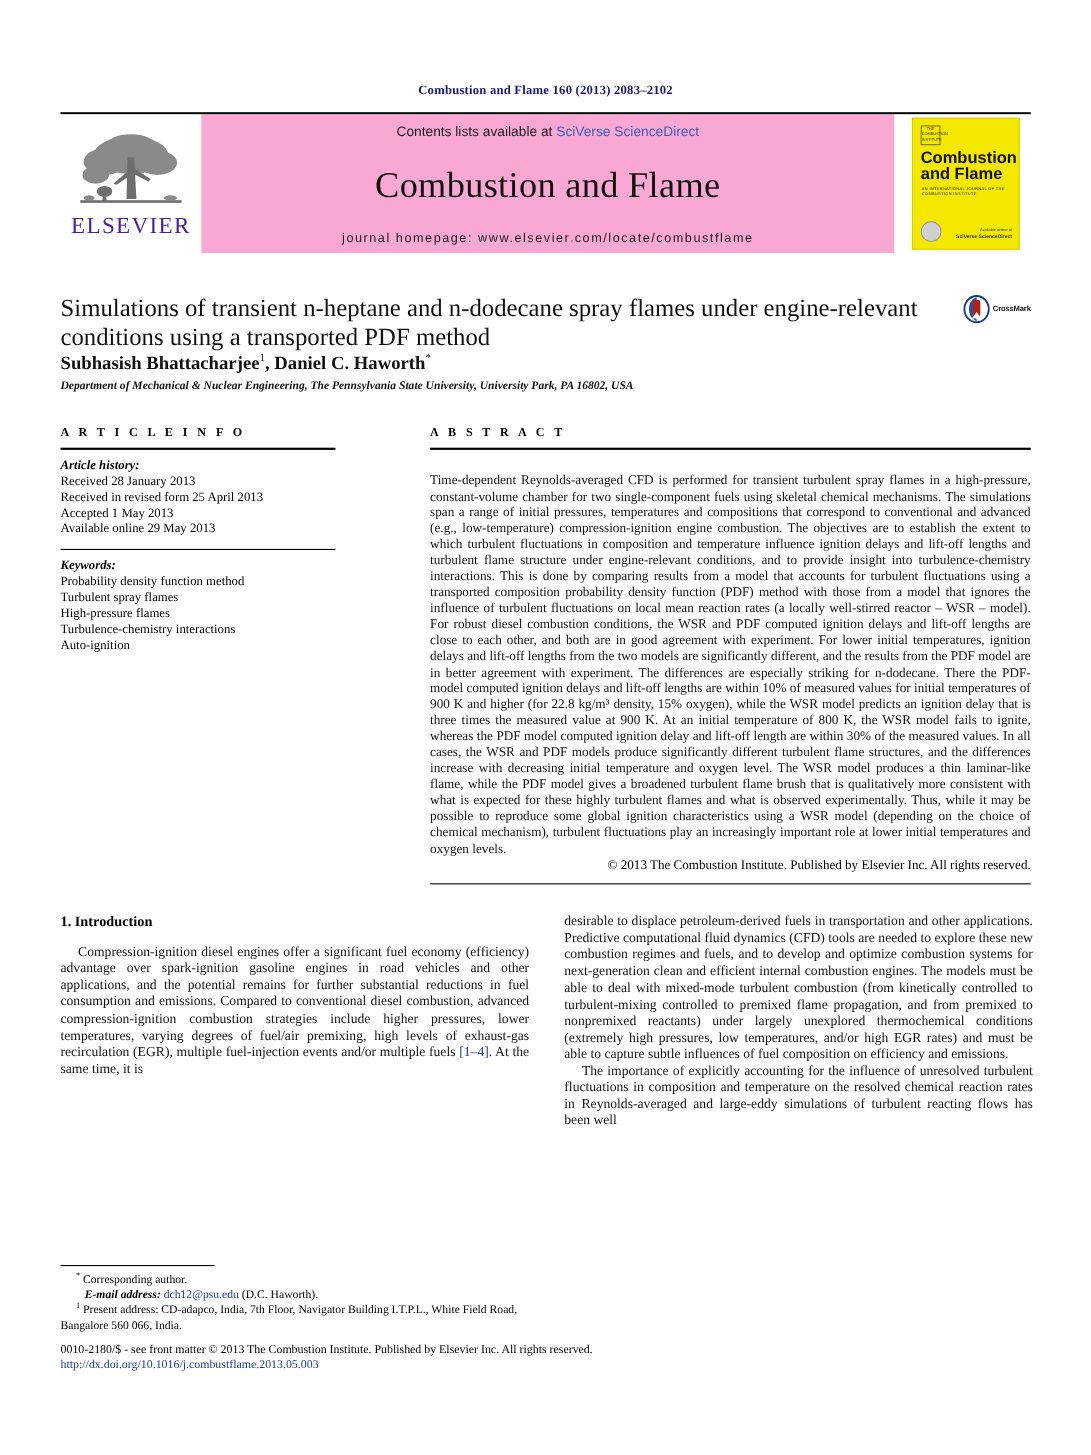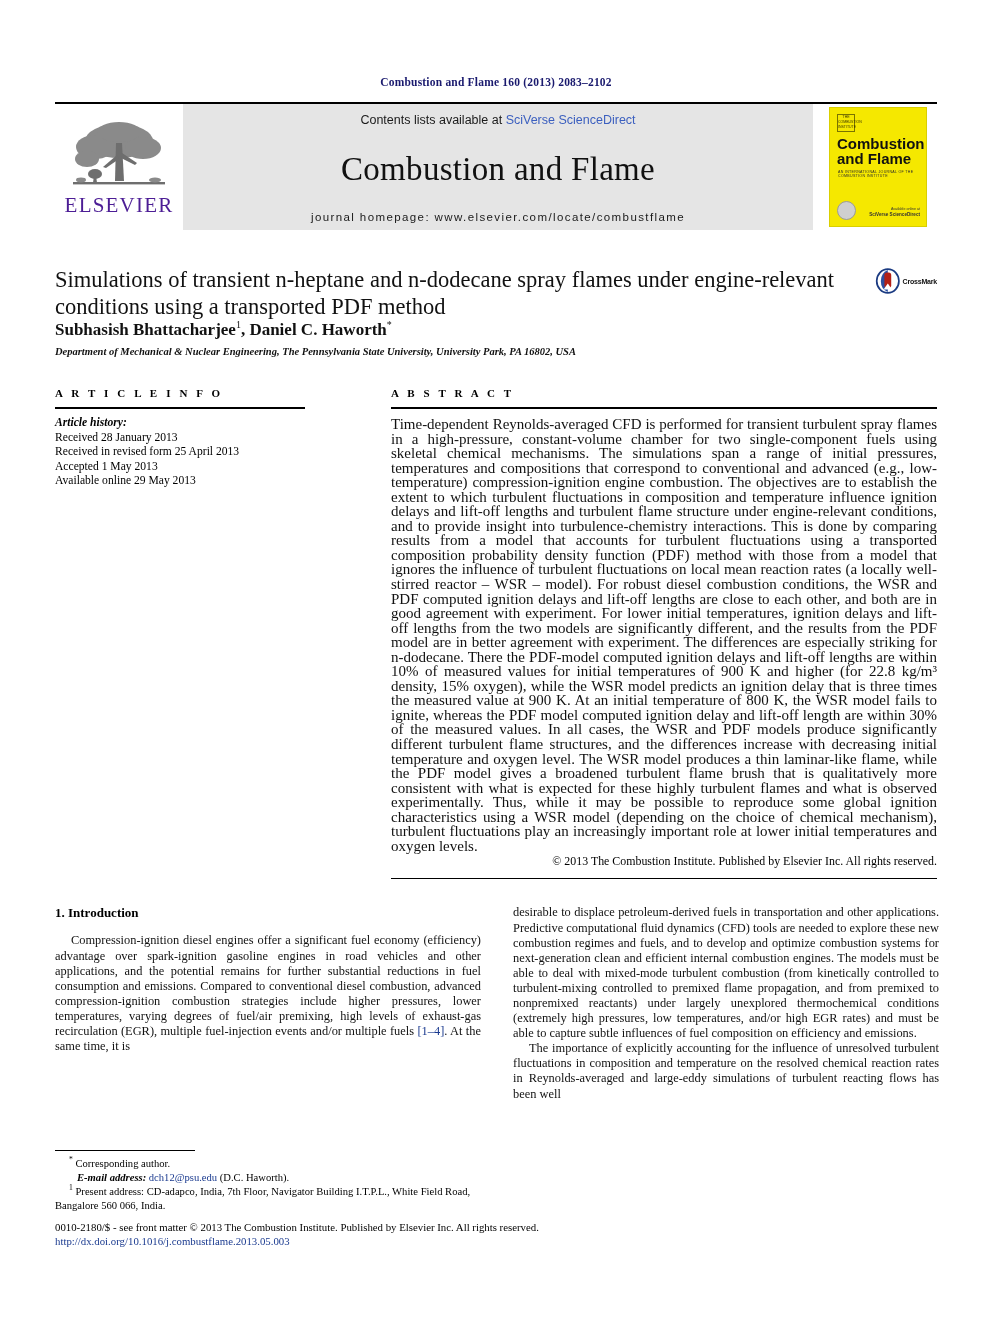--- a/index.html
+++ b/index.html
@@ -47,21 +47,21 @@
   .elsevier-word {
     font-family: "Liberation Serif", serif;
     color: #4c1d95;
     font-size: 21px;
     letter-spacing: 1.2px;
     line-height: 1;
     margin-top: 2px;
   }
   .journal-band {
     flex: 1 1 auto;
-    background: #e5e5e5;
+    background: #f9a8d4;
     display: flex;
     flex-direction: column;
     align-items: center;
     justify-content: space-between;
     padding: 9px 0 7px 0;
     position: relative;
     text-align: center;
   }
   .contents-line {
     font-family: "Liberation Sans", sans-serif;
@@ -168,22 +168,22 @@
     font-size:11px;
     letter-spacing: 3.1px;
     margin-bottom: 8px;
   }
   .rule { border-top: 2px solid #000; }
   .info-body { padding-top: 7px; font-size: 11.6px; line-height: 14.6px; }
   .info-body .lbl { font-style: italic; font-weight:bold; }
   .info-group { margin-bottom: 10px; }
   .kw-rule { border-top: 1.5px solid #000; margin-top: 4px; padding-top: 7px; }
   .abstract-text {
-    padding-top: 8px;
-    font-size: 15px;
+    padding-top: 20px;
+    font-size: 12px;
     line-height: 14.55px;
     text-align: justify;
     color:#111;
   }
   .copyright-line { text-align: right; margin-top: 1px; font-size: 11.9px; }
   .abs-bottom-rule { border-top: 1.5px solid #000; margin-top: 9px; }
 
   
   .body2col {
     margin: 26px 55px 0 55px;
@@ -303,20 +303,28 @@
       <div class="sec-head">A R T I C L E   I N F O</div>
       <div class="rule"></div>
       <div class="info-body">
         <div class="info-group">
           <div class="lbl">Article history:</div>
           <div>Received 28 January 2013</div>
           <div>Received in revised form 25 April 2013</div>
           <div>Accepted 1 May 2013</div>
           <div>Available online 29 May 2013</div>
         </div>
+        <div class="kw-rule">
+          <div class="lbl">Keywords:</div>
+          <div>Probability density function method</div>
+          <div>Turbulent spray flames</div>
+          <div>High-pressure flames</div>
+          <div>Turbulence-chemistry interactions</div>
+          <div>Auto-ignition</div>
+        </div>
       </div>
     </div>
 
     <div class="col-abs">
       <div class="sec-head">A B S T R A C T</div>
       <div class="rule"></div>
       <div class="abstract-text">Time-dependent Reynolds-averaged CFD is performed for transient turbulent spray flames in a high-pressure, constant-volume chamber for two single-component fuels using skeletal chemical mechanisms. The simulations span a range of initial pressures, temperatures and compositions that correspond to conventional and advanced (e.g., low-temperature) compression-ignition engine combustion. The objectives are to establish the extent to which turbulent fluctuations in composition and temperature influence ignition delays and lift-off lengths and turbulent flame structure under engine-relevant conditions, and to provide insight into turbulence-chemistry interactions. This is done by comparing results from a model that accounts for turbulent fluctuations using a transported composition probability density function (PDF) method with those from a model that ignores the influence of turbulent fluctuations on local mean reaction rates (a locally well-stirred reactor – WSR – model). For robust diesel combustion conditions, the WSR and PDF computed ignition delays and lift-off lengths are close to each other, and both are in good agreement with experiment. For lower initial temperatures, ignition delays and lift-off lengths from the two models are significantly different, and the results from the PDF model are in better agreement with experiment. The differences are especially striking for n-dodecane. There the PDF-model computed ignition delays and lift-off lengths are within 10% of measured values for initial temperatures of 900 K and higher (for 22.8 kg/m³ density, 15% oxygen), while the WSR model predicts an ignition delay that is three times the measured value at 900 K. At an initial temperature of 800 K, the WSR model fails to ignite, whereas the PDF model computed ignition delay and lift-off length are within 30% of the measured values. In all cases, the WSR and PDF models produce significantly different turbulent flame structures, and the differences increase with decreasing initial temperature and oxygen level. The WSR model produces a thin laminar-like flame, while the PDF model gives a broadened turbulent flame brush that is qualitatively more consistent with what is expected for these highly turbulent flames and what is observed experimentally. Thus, while it may be possible to reproduce some global ignition characteristics using a WSR model (depending on the choice of chemical mechanism), turbulent fluctuations play an increasingly important role at lower initial temperatures and oxygen levels.</div>
       <div class="copyright-line">© 2013 The Combustion Institute. Published by Elsevier Inc. All rights reserved.</div>
       <div class="abs-bottom-rule"></div>
     </div>

